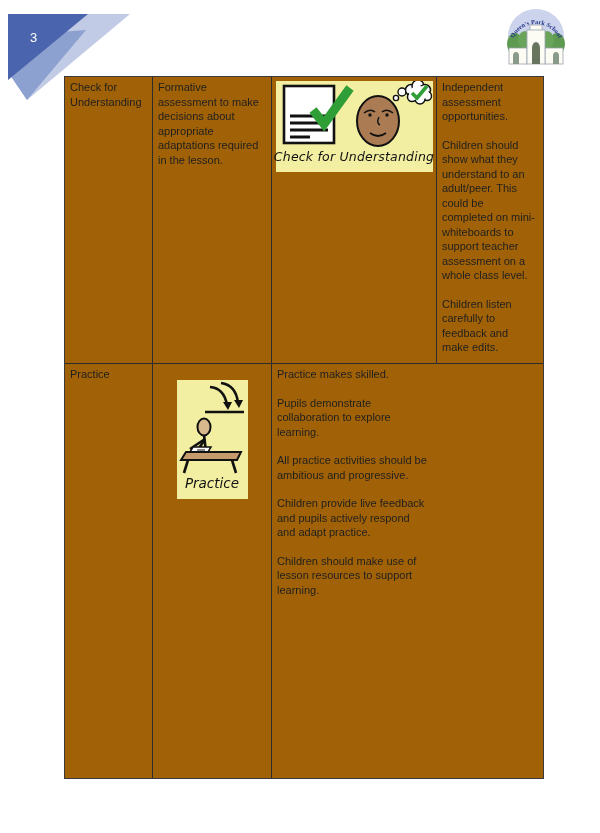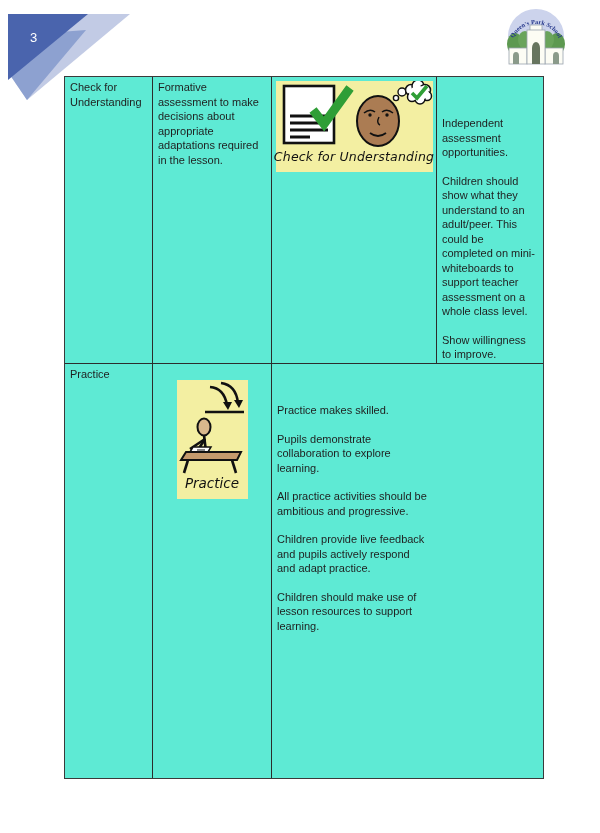--- a/index.html
+++ b/index.html
@@ -9,32 +9,32 @@
     margin:0 auto;
   }
   
   .corner-deco{position:absolute;left:0;top:0;}
   
   .logo{position:absolute;right:34px;top:6px;}
   
   .lesson-table{
     position:absolute;left:64px;top:76px;width:480px;
     border:1.4px solid #3a3a3a;box-sizing:border-box;
-    background:#5eead4;
+    background:#a16207;
   }
   .t-row{display:grid;grid-template-columns:88px 119px 165px 1fr;}
   .t-row.r1{height:286px;}
   .t-row.r2{height:414px;}
   .t-row.r1{border-bottom:1px solid #2c2c2c;}
   .cell{
     border-right:1px solid #2c2c2c;box-sizing:border-box;
     padding:3px 6px 3px 5px;font-size:11px;line-height:1.32;
     overflow:hidden;
   }
-  .cell:last-child{border-right:none;margin-top:36px;}
+  .cell:last-child{border-right:none;}
   .cell p{margin:0 0 14px 0;}
   .cell p:last-child{margin-bottom:0;}
   .sym-cell{padding:4px 4px;display:flex;justify-content:center;align-items:flex-start;}
   .sym-box{background:#f3efa2;display:flex;flex-direction:column;align-items:center;}
   .sym-box.cfu{width:157px;height:91px;margin-top:0px;}
   .sym-box.prac{width:71px;height:119px;margin-top:12px;}
   .sym-caption{
     font-family:"DejaVu Sans",sans-serif;font-style:italic;
     color:#111;text-align:center;white-space:nowrap;
   }
@@ -118,20 +118,21 @@
               <ellipse cx="143" cy="12" rx="10" ry="7" fill="#fff"></ellipse>
               <polyline points="136,12 141,17 151,5" fill="none" stroke="#2f9e36" stroke-width="3.6"></polyline>
             </g>
           </svg>
           <div class="sym-caption">Check for Understanding</div>
         </div>
       </div>
       <div class="cell">
         <p>Independent assessment opportunities.</p>
         <p>Children should show what they understand to an adult/peer. This could be completed on mini-whiteboards to support teacher assessment on a whole class level.</p>
+        <p>Children listen carefully to feedback and make edits.</p>
         <p>Show willingness to improve.</p>
       </div>
     </div>
 
     <div class="t-row r2">
       <div class="cell">
         <p>Practice</p>
       </div>
       <div class="cell sym-cell">
         <div class="sym-box prac">

